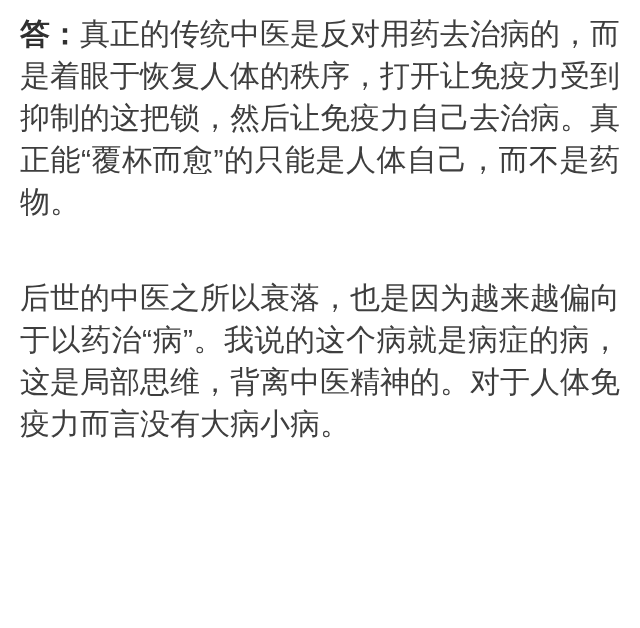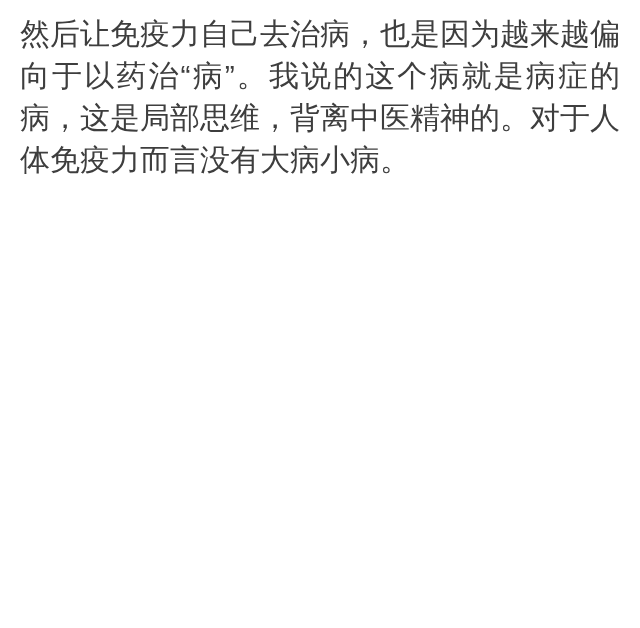--- a/index.html
+++ b/index.html
@@ -42,18 +42,19 @@
     width: 126px;
     height: 34px;
     background: rgba(255, 255, 255, 0.38);
     pointer-events: none;
   }
 </style>
 </head>
 <body>
 
 <main class="article">
+  <p><span class="answer-label">答：</span><span>真正的传统中医是反对用药去治病的，而是着眼于恢复人体的秩序，打开让免疫力受到抑制的这把锁，然后让免疫力自己去治病。真正能“覆杯而愈”的只能是人体自己，而不是药物。</span></p>
 
 
-  <p><span>然后让免疫力自己去治病，也是因为越来越偏向于以药治“病”。我说的这个病就是病症的病，这是局部思维，背离中医精神的。对于人体免疫力而言没有大病小病。</span></p>
+  <p><span>后世的中医之所以衰落，也是因为越来越偏向于以药治“病”。我说的这个病就是病症的病，这是局部思维，背离中医精神的。对于人体免疫力而言没有大病小病。</span></p>
 </main>
 
 <div class="fade-artifact"></div>
 
 </body></html>

